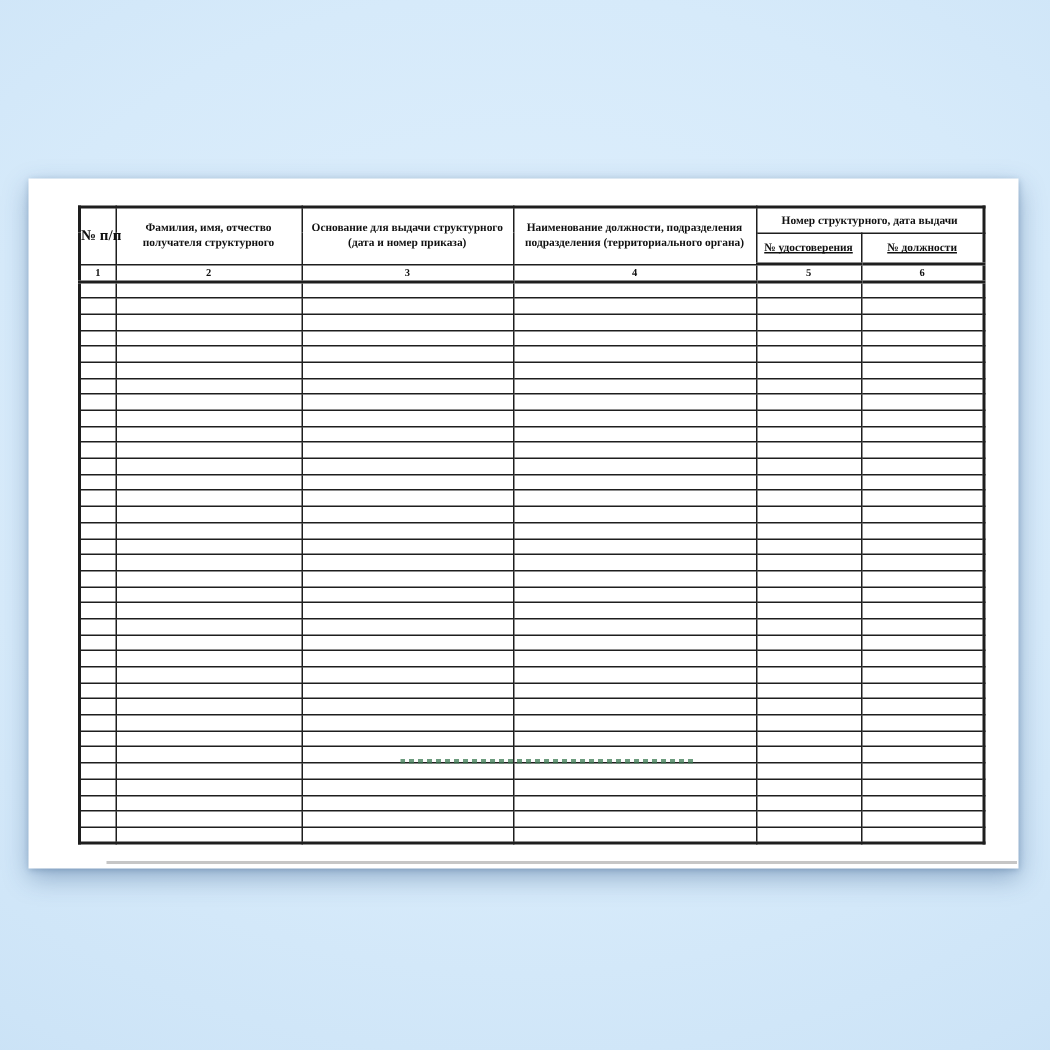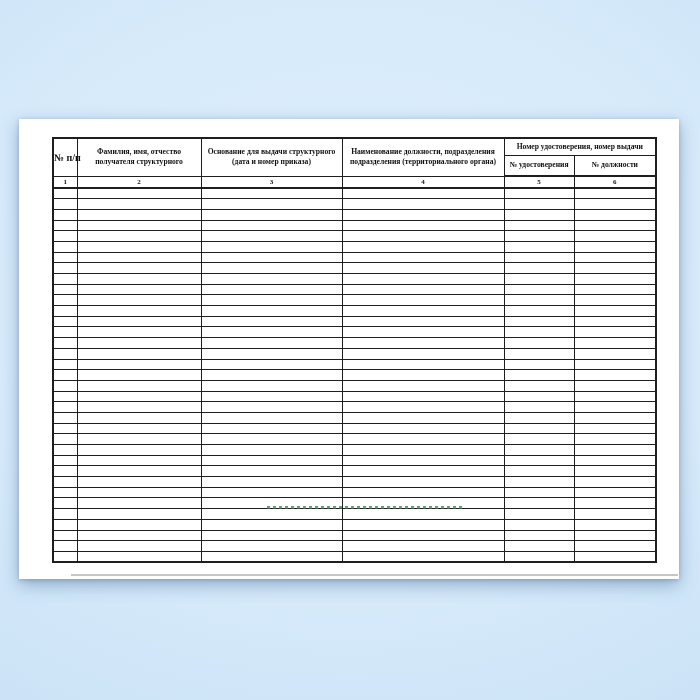--- a/index.html
+++ b/index.html
@@ -57,21 +57,21 @@
     font-size: 7.6px;
     line-height: 1.3;
     text-align: center;
     vertical-align: middle;
     padding: 1px 2px;
     color: #111;
   }
   th.h.c1 { font-size: 10px; white-space: nowrap; padding: 1px 0; }
   tr.grouprow { height: 17px; }
   tr.subrow   { height: 21px; }
-  tr.subrow th { border-bottom-width: 2px; }
+  tr.subrow th { border-bottom-width: 2px; text-decoration: underline; }
   tr.numrow   { height: 12px; }
   tr.numrow td {
     font-weight: bold;
     font-size: 7px;
     text-align: center;
     vertical-align: middle;
     padding: 0;
     border-bottom-width: 2px;
     color: #111;
   }
@@ -103,21 +103,21 @@
         <col style="width:162px">
         <col style="width:70px">
         <col style="width:82px">
       </colgroup>
       <thead>
         <tr class="grouprow">
           <th class="h c1" rowspan="2">№ п/п</th>
           <th class="h c2" rowspan="2">Фамилия, имя, отчество получателя структурного</th>
           <th class="h c3" rowspan="2">Основание для выдачи структурного (дата и номер приказа)</th>
           <th class="h c4" rowspan="2">Наименование должности, подразделения подразделения (территориального органа)</th>
-          <th class="h group" colspan="2">Номер удостоверения, номер выдачи</th>
+          <th class="h group" colspan="2">Номер структурного, дата выдачи</th>
         </tr>
         <tr class="subrow">
           <th class="h c5">№ удостоверения</th>
           <th class="h c6">№ должности</th>
         </tr>
         <tr class="numrow">
           <td>1</td>
           <td>2</td>
           <td>3</td>
           <td>4</td>

